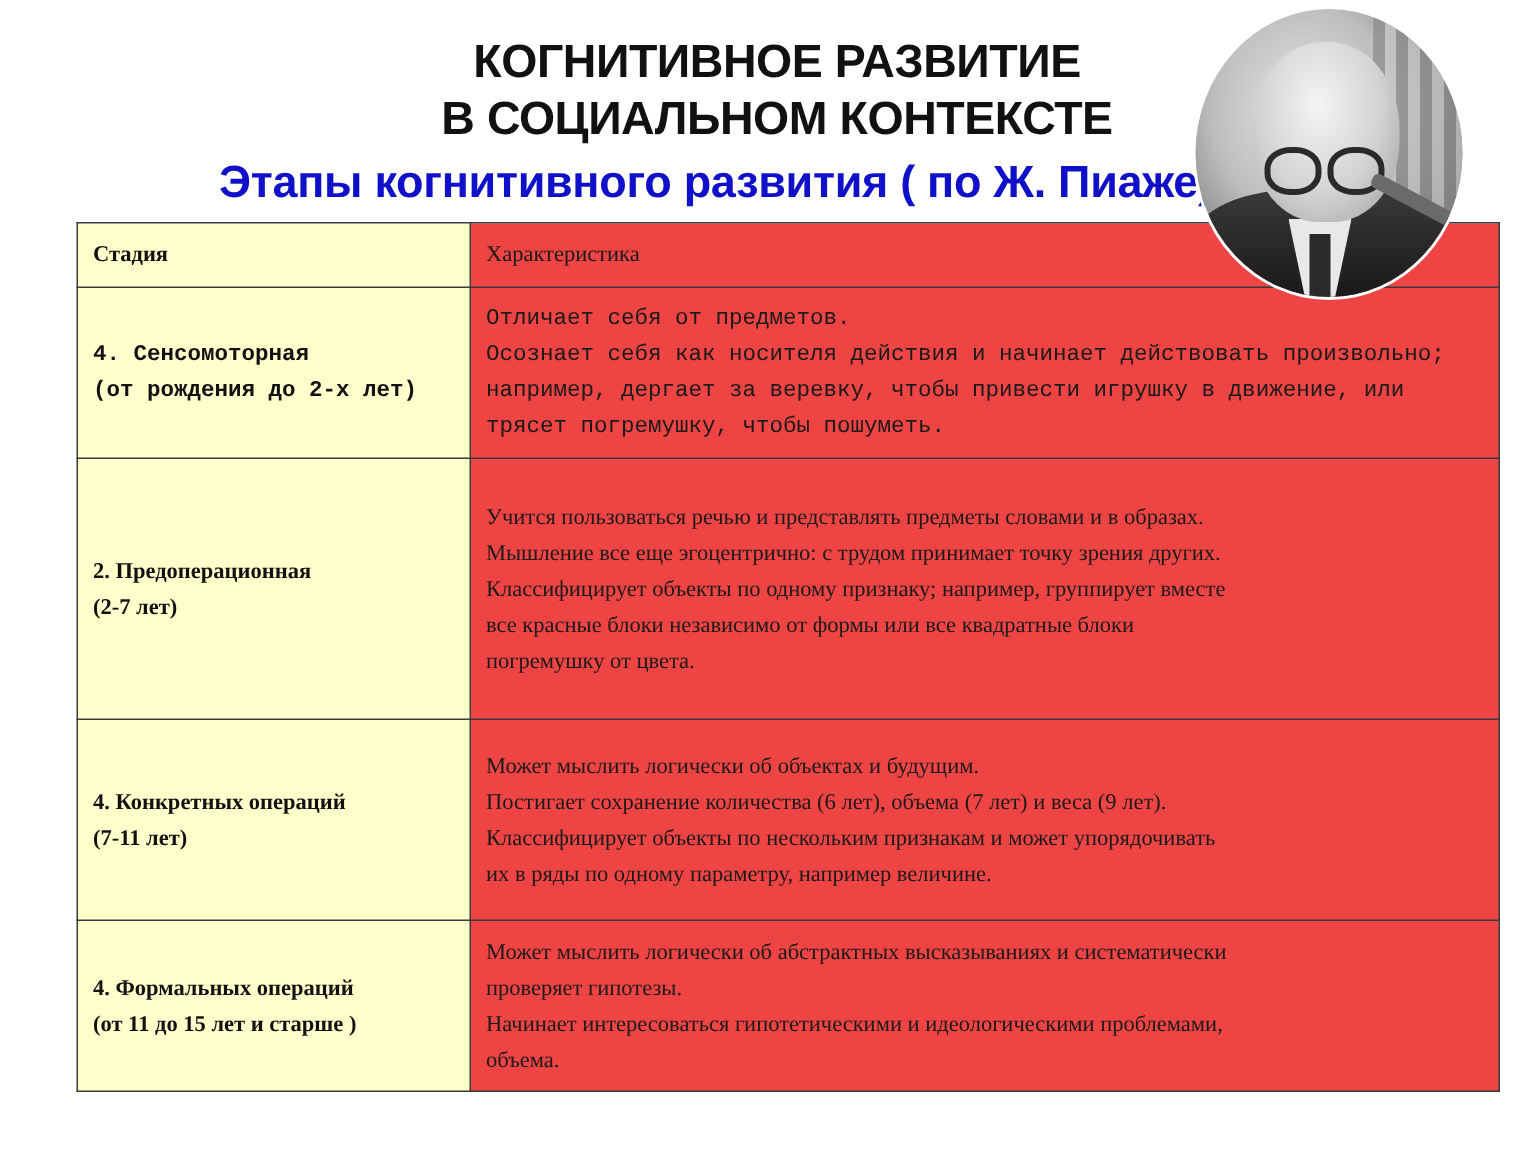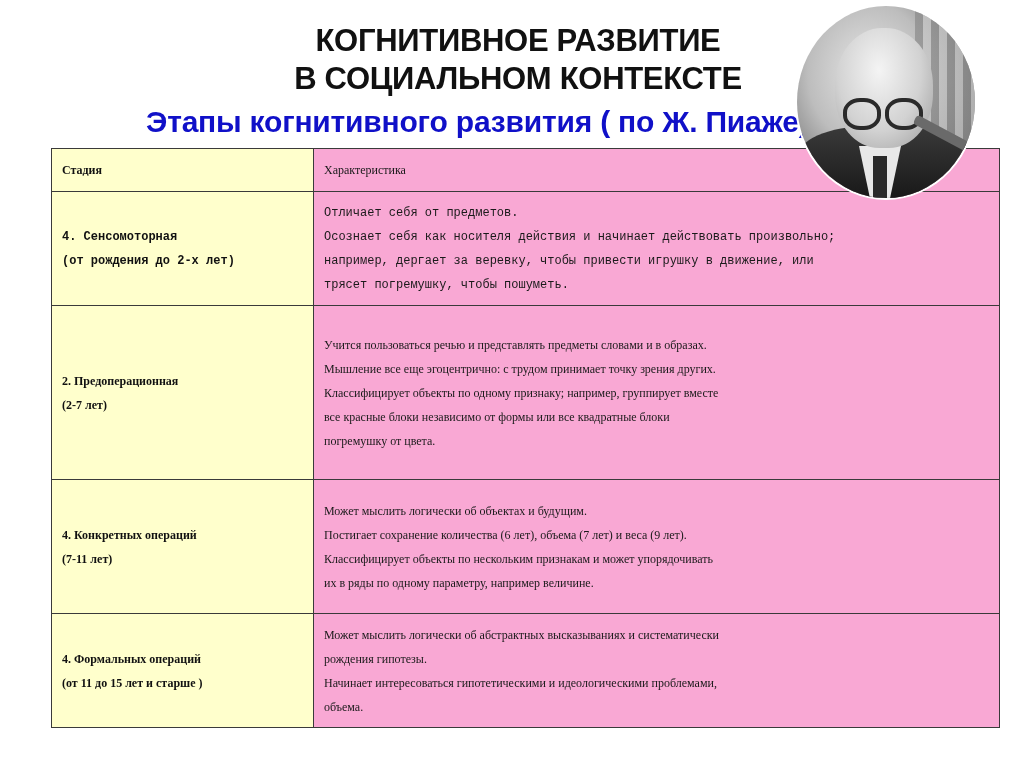--- a/index.html
+++ b/index.html
@@ -18,24 +18,24 @@
       position: absolute; top: 103px; left: 146px;
       font-family: "Liberation Sans", sans-serif; font-weight: bold; color: #1010c8;
       font-size: 30px; line-height: 38px; letter-spacing: -0.2px; white-space: nowrap;
     }
     table {
       position: absolute; left: 51px; top: 148px; width: 949px;
       border-collapse: collapse; table-layout: fixed;
     }
     td {
       border: 1.5px solid #3a3a3a; vertical-align: middle; padding: 0 10px;
-      font-size: 12px; line-height: 24px; color: #1a1a1a;
+      font-size: 15px; line-height: 24px; color: #1a1a1a;
     }
     td.stage { background: #ffffcc; font-weight: bold; width: 241px; color: #111; }
-    td.desc { background: #f9a8d4; }
+    td.desc { background: #ef4444; }
     tr.hdr td { height: 42px; }
     tr.r1 td { height: 113px; font-family: Liberation Mono, monospace; }
     tr.r2 td { height: 173px; }
     tr.r3 td { height: 133px; }
     tr.r4 td { height: 113px; }
     .line { display: block; }
     #portrait {
       position: absolute; left: 797px; top: 6px; width: 178px; height: 192px;
       border-radius: 50%; overflow: hidden;
       background: radial-gradient(ellipse at 40% 35%, #e6e6e6 0%, #bdbdbd 40%, #6e6e6e 75%, #2c2c2c 100%);
@@ -104,21 +104,21 @@
       <span class="line">их в ряды по одному параметру, например величине.</span>
     </td>
   </tr>
   <tr class="r4">
     <td class="stage">
       <span class="line">4. Формальных операций</span>
       <span class="line">(от 11 до 15 лет и старше )</span>
     </td>
     <td class="desc">
       <span class="line">Может мыслить логически об абстрактных высказываниях и систематически</span>
-      <span class="line">рождения гипотезы.</span>
+      <span class="line">проверяет гипотезы.</span>
       <span class="line">Начинает интересоваться гипотетическими и идеологическими проблемами,</span>
       <span class="line">объема.</span>
     </td>
   </tr>
 </tbody>
   </table>
 
 <div id="portrait" title="portrait photo of Jean Piaget (black and white, circular crop)">
   <div class="p-bg"></div>
   <div class="p-coat"></div>

